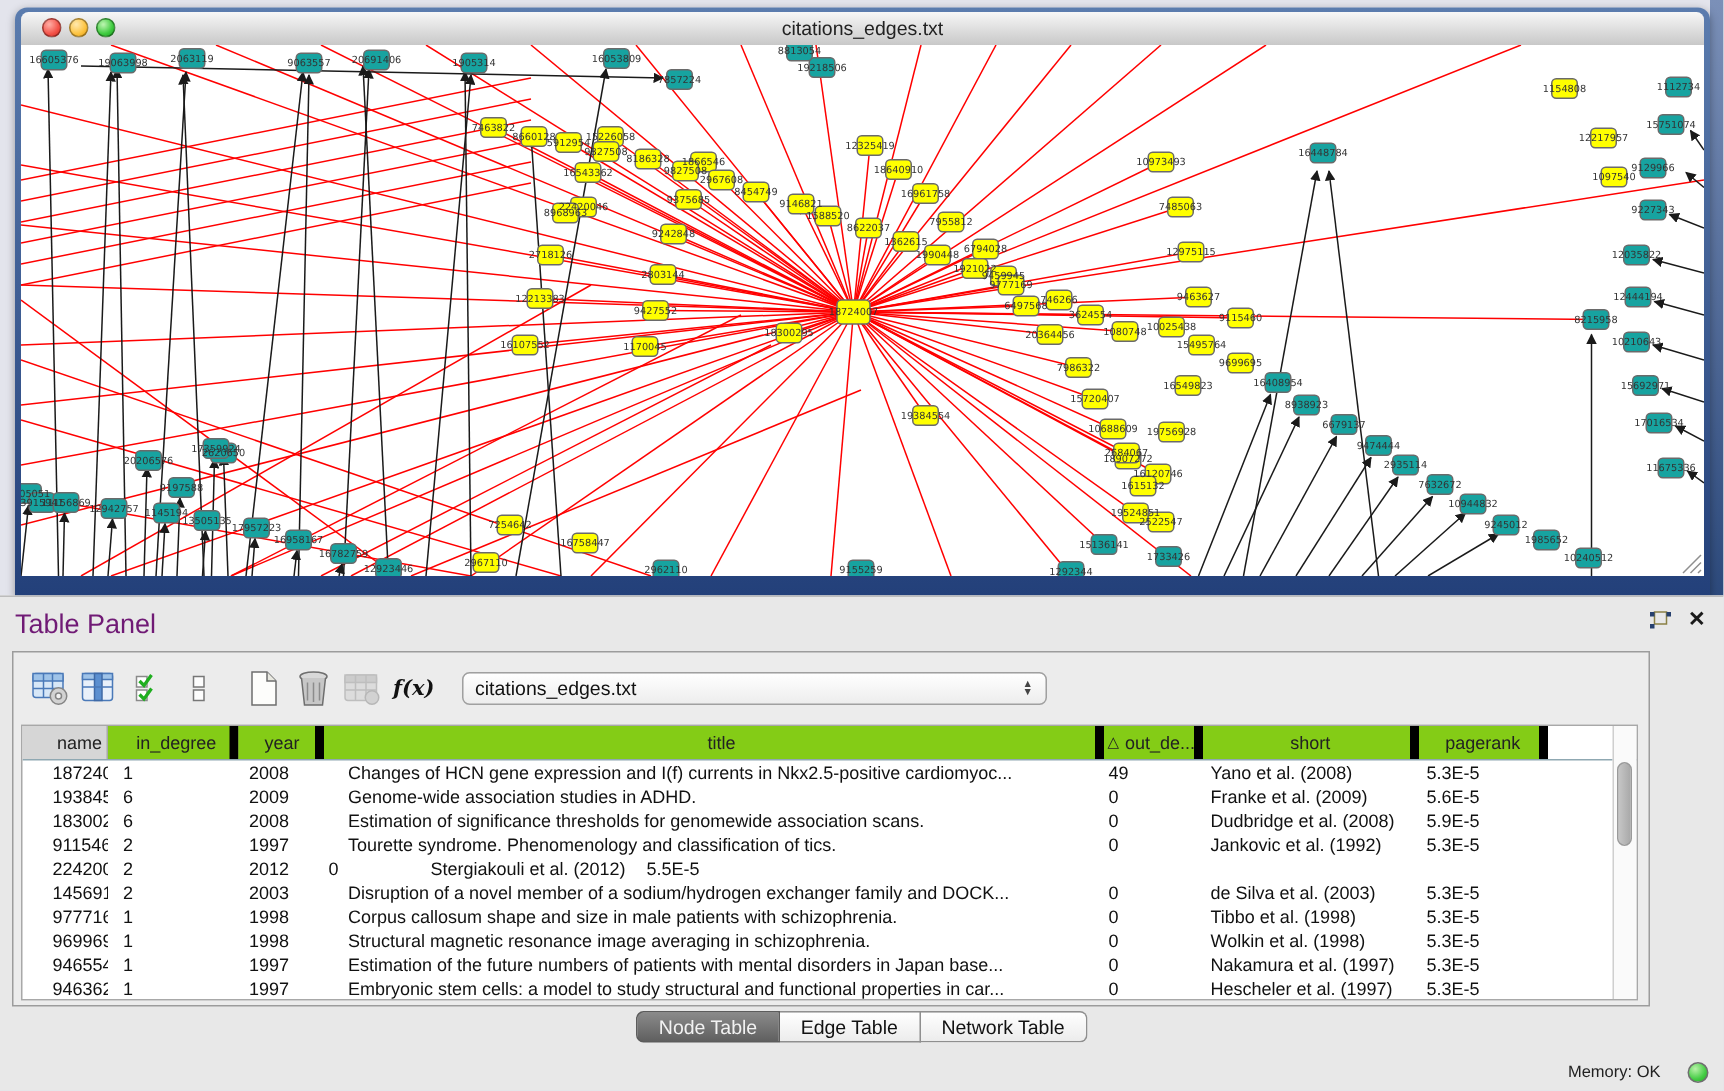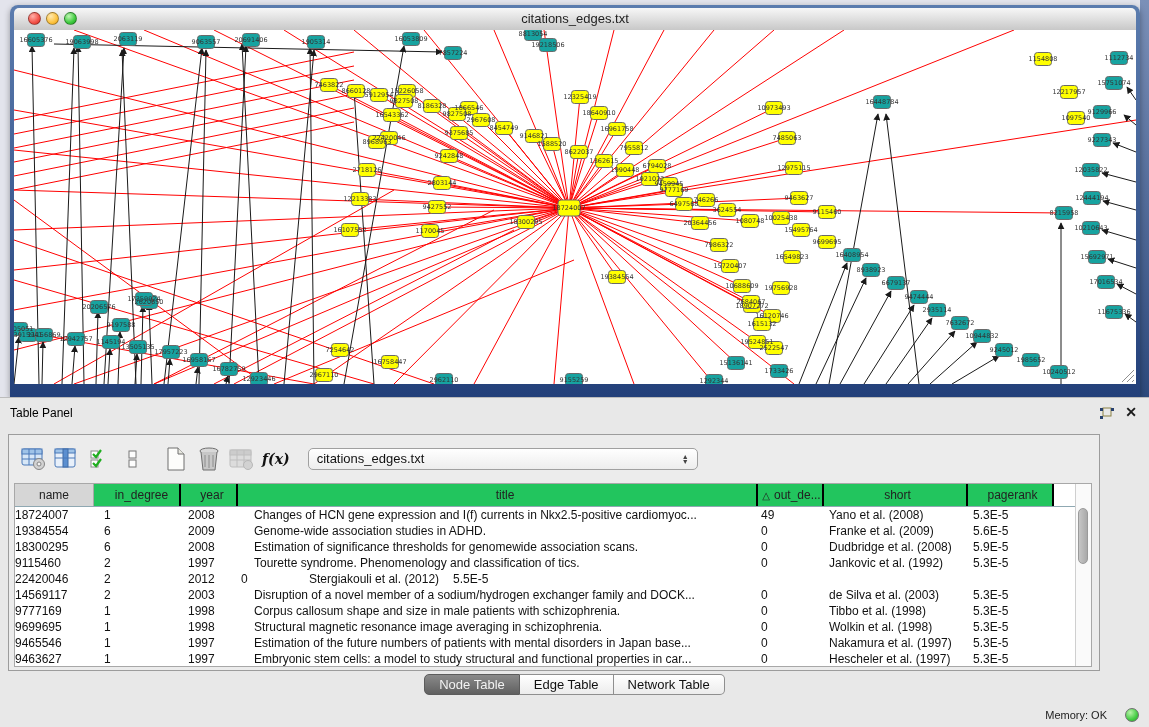--- a/index.html
+++ b/index.html
@@ -22,45 +22,45 @@
   .tl.red{left:14px;background:radial-gradient(circle at 35% 30%,#ffb0a8,#f35349 60%,#d02b22);}
   .tl.yel{left:32px;background:radial-gradient(circle at 35% 30%,#ffe9b0,#fdc340 60%,#e09c14);}
   .tl.grn{left:50px;background:radial-gradient(circle at 35% 30%,#c0f6b4,#3ecb3e 60%,#1f9a24);}
   .canvas{position:absolute;left:4px;right:4px;top:25px;bottom:13px;background:#fff;overflow:hidden;}
   .canvas svg{display:block;width:100%;height:100%;}
   .resize-handle{position:absolute;right:1px;bottom:1px;width:16px;height:16px;}
 
   
   .table-panel{position:absolute;left:0;top:397px;width:1149px;height:330px;
                background:#e8e8e8;border-top:1px solid #bcbcbc;box-sizing:border-box;}
-  .tp-title{position:absolute;left:10px;top:8px;font-size:12px;color:#000000;}
+  .tp-title{position:absolute;left:10px;top:8px;font-size:18px;color:#701a75;}
   .tp-float{position:absolute;right:34px;top:9px;width:16px;height:14px;cursor:pointer;}
   .tp-close{position:absolute;right:12px;top:6px;font-size:14px;font-weight:bold;color:#1a1a1a;cursor:pointer;}
 
   .panel-body{position:absolute;left:8px;top:36px;width:1092px;height:237px;
               background:#ececec;border:1px solid #9c9c9c;box-sizing:border-box;}
   .toolbar{position:absolute;left:0;top:0;right:0;height:47px;display:flex;align-items:center;padding-left:10px;}
   .tb-btn{width:30px;height:28px;display:flex;align-items:center;justify-content:center;margin-right:3px;}
   .tb-btn.dis{opacity:.55;}
   .fx{font-family:"DejaVu Serif",serif;font-style:italic;font-weight:bold;font-size:14px;color:#111;margin:0 4px 0 2px;}
   .combo{margin-left:14px;width:390px;height:22px;border:1px solid #a0a0a0;border-radius:5px;
          background:linear-gradient(#ffffff,#ededed);display:flex;align-items:center;
          padding:0 8px;box-sizing:border-box;font-size:13px;color:#111;}
   .combo .arrows{margin-left:auto;display:flex;flex-direction:column;line-height:5px;font-size:7px;color:#444;}
 
   .table-region{position:absolute;left:5px;top:48px;width:1078px;bottom:3px;
                 background:#fff;border:1px solid #a8a8a8;box-sizing:border-box;overflow:hidden;}
   .thead{display:flex;height:22px;border-bottom:1px solid #8fa8b2;}
-  .th{background:#22c55e;border-right:2px solid #000000;box-sizing:border-box;
+  .th{background:#84cc16;border-right:6px solid #000000;box-sizing:border-box;
       font-size:12px;color:#222;display:flex;align-items:center;justify-content:center;height:22px;}
   .th.key{background:#d6d6d6;border-right:1px solid #a8a8a8;}
   .sortglyph{font-size:10px;margin-right:4px;color:#222;}
   .tr{display:flex;height:16px;align-items:center;}
   .td{box-sizing:border-box;font-size:12px;color:#111;white-space:nowrap;overflow:hidden;height:16px;line-height:16px;}
-  .c0{width:79px;padding-left:0;}  .c1{width:87px;padding-left:10px;}
+  .c0{width:57px;padding-left:20px;}  .c1{width:87px;padding-left:10px;}
   .c2{width:57px;padding-left:7px;}  .c3{width:520px;padding-left:16px;}
   .c4{width:66px;padding-left:3px;}  .c5{width:144px;padding-left:5px;}
   .c6{width:86px;padding-left:5px;}
   .vscroll{position:absolute;right:0;top:0;bottom:0;width:15px;background:#fafafa;border-left:1px solid #cfcfcf;}
   .vthumb{position:absolute;left:2px;top:24px;width:10px;height:56px;border-radius:5px;
           background:linear-gradient(90deg,#c6c6c6,#a9a9a9);border:1px solid #9a9a9a;box-sizing:border-box;}
 
   .tabs{position:absolute;left:0;right:0;top:276px;display:flex;justify-content:center;}
   .tab{height:21px;line-height:20px;padding:0 14px;font-size:13px;color:#111;
        background:linear-gradient(#ffffff,#ececec);border:1px solid #8f8f8f;border-left:none;

